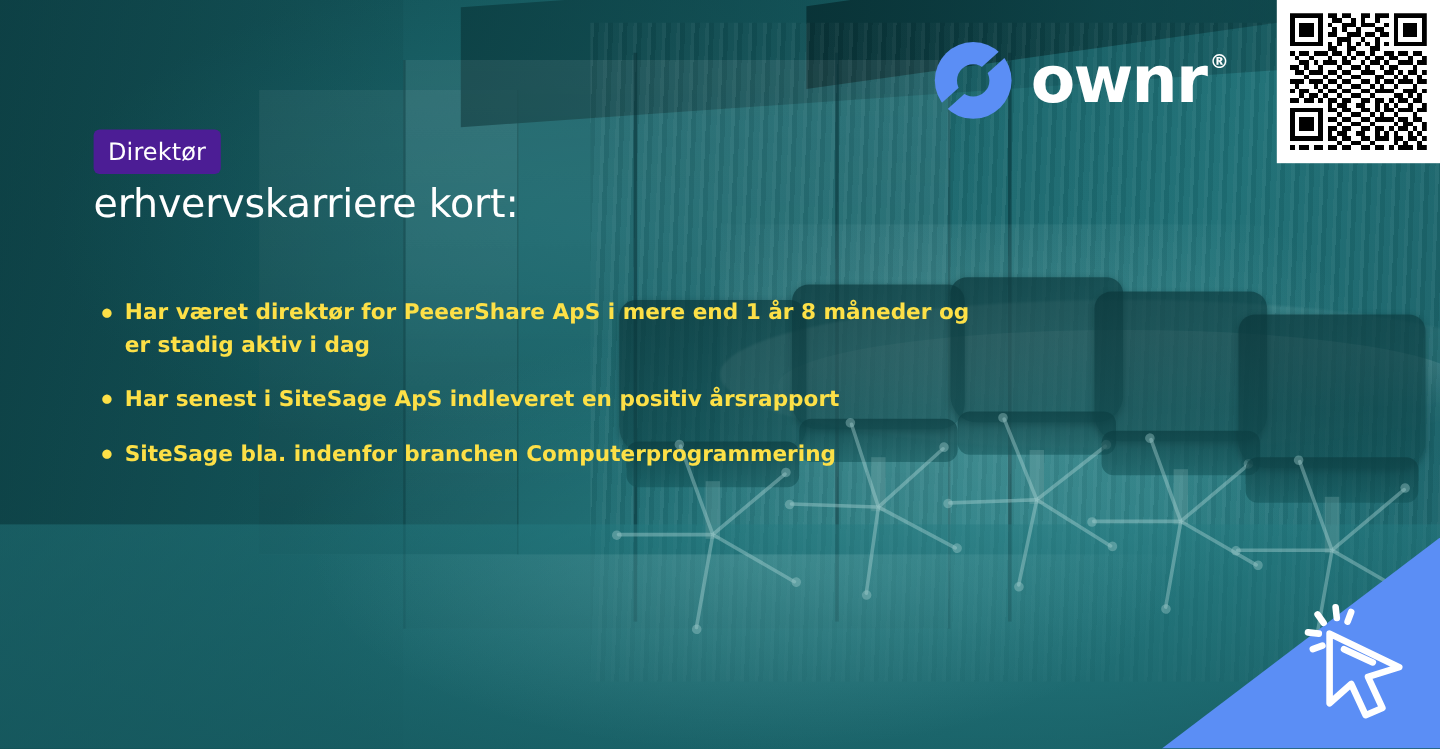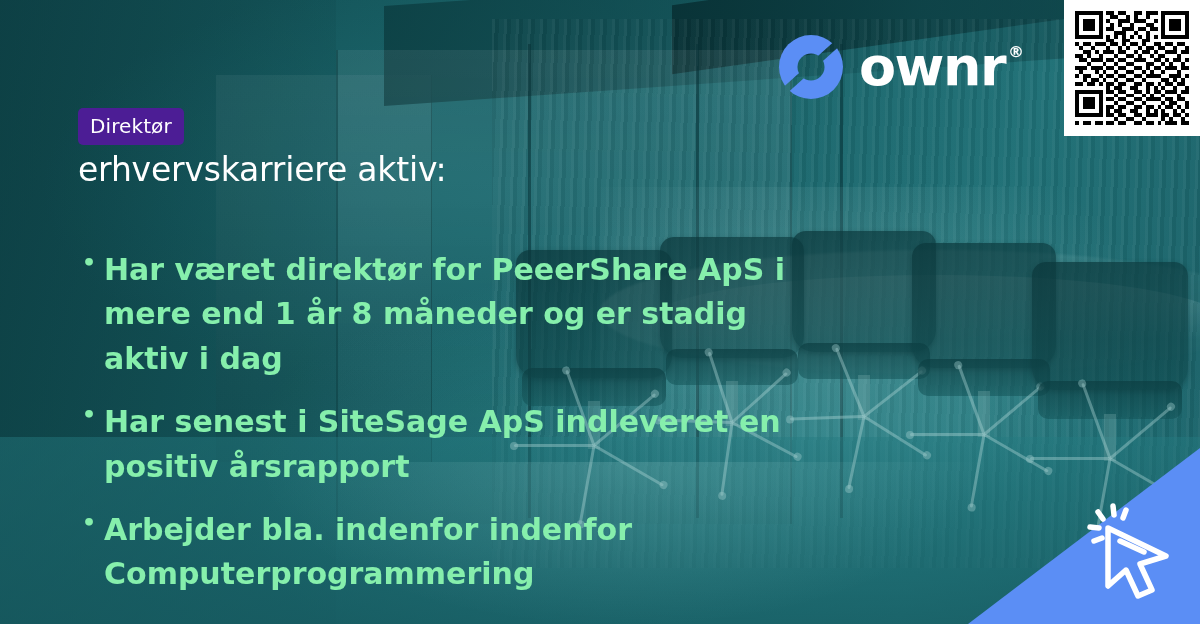--- a/index.html
+++ b/index.html
@@ -180,22 +180,22 @@
     color:#ffffff;
     font-size:33px;
     font-weight:400;
     line-height:1.18;
     letter-spacing:-.2px;
   }
 
   .bullets { margin-top:58px; list-style:none; }
   .bullets li {
     position:relative;
-    color:#86efac;
-    font-size:30px;
+    color:#fde047;
+    font-size:18px;
     font-weight:700;
     line-height:1.48;
     padding-left:26px;
     margin-bottom:19px;
     max-width:742px;
   }
   .bullets li::before {
     content:"\2022";
     position:absolute; left:4px; top:-1px;
     font-size:22px;
@@ -748,25 +748,25 @@
         <rect x="23" y="28" width="1" height="1" fill="#000"></rect>
         <rect x="24" y="28" width="1" height="1" fill="#000"></rect>
         <rect x="25" y="28" width="1" height="1" fill="#000"></rect>
         <rect x="27" y="28" width="1" height="1" fill="#000"></rect>
         <rect x="28" y="28" width="1" height="1" fill="#000"></rect>
       </svg>
   </div>
 
   <div class="content">
     <div class="badge">Direktør</div>
-    <div class="subhead">erhvervskarriere aktiv:</div>
+    <div class="subhead">erhvervskarriere kort:</div>
     <ul class="bullets">
         <li>Har været direktør for PeeerShare ApS i mere end 1 år 8 måneder og er stadig aktiv i dag</li>
         <li>Har senest i SiteSage ApS indleveret en positiv årsrapport</li>
-        <li>Arbejder bla. indenfor indenfor Computerprogrammering</li>
+        <li>SiteSage bla. indenfor branchen Computerprogrammering</li>
       </ul>
   </div>
 
   <div class="corner"></div>
   <svg class="cursor" viewBox="0 0 104 104">
     <g fill="none" stroke="#ffffff" stroke-width="5.5" stroke-linecap="round" stroke-linejoin="round">
       <path d="M26 30 L84 58 L58 66 L70 92 L56 98 L44 72 L26 88 Z"></path>
       <line x1="16" y1="14" x2="21" y2="21"></line>
       <line x1="31" y1="8" x2="32" y2="17"></line>
       <line x1="44" y1="12" x2="41" y2="20"></line>

